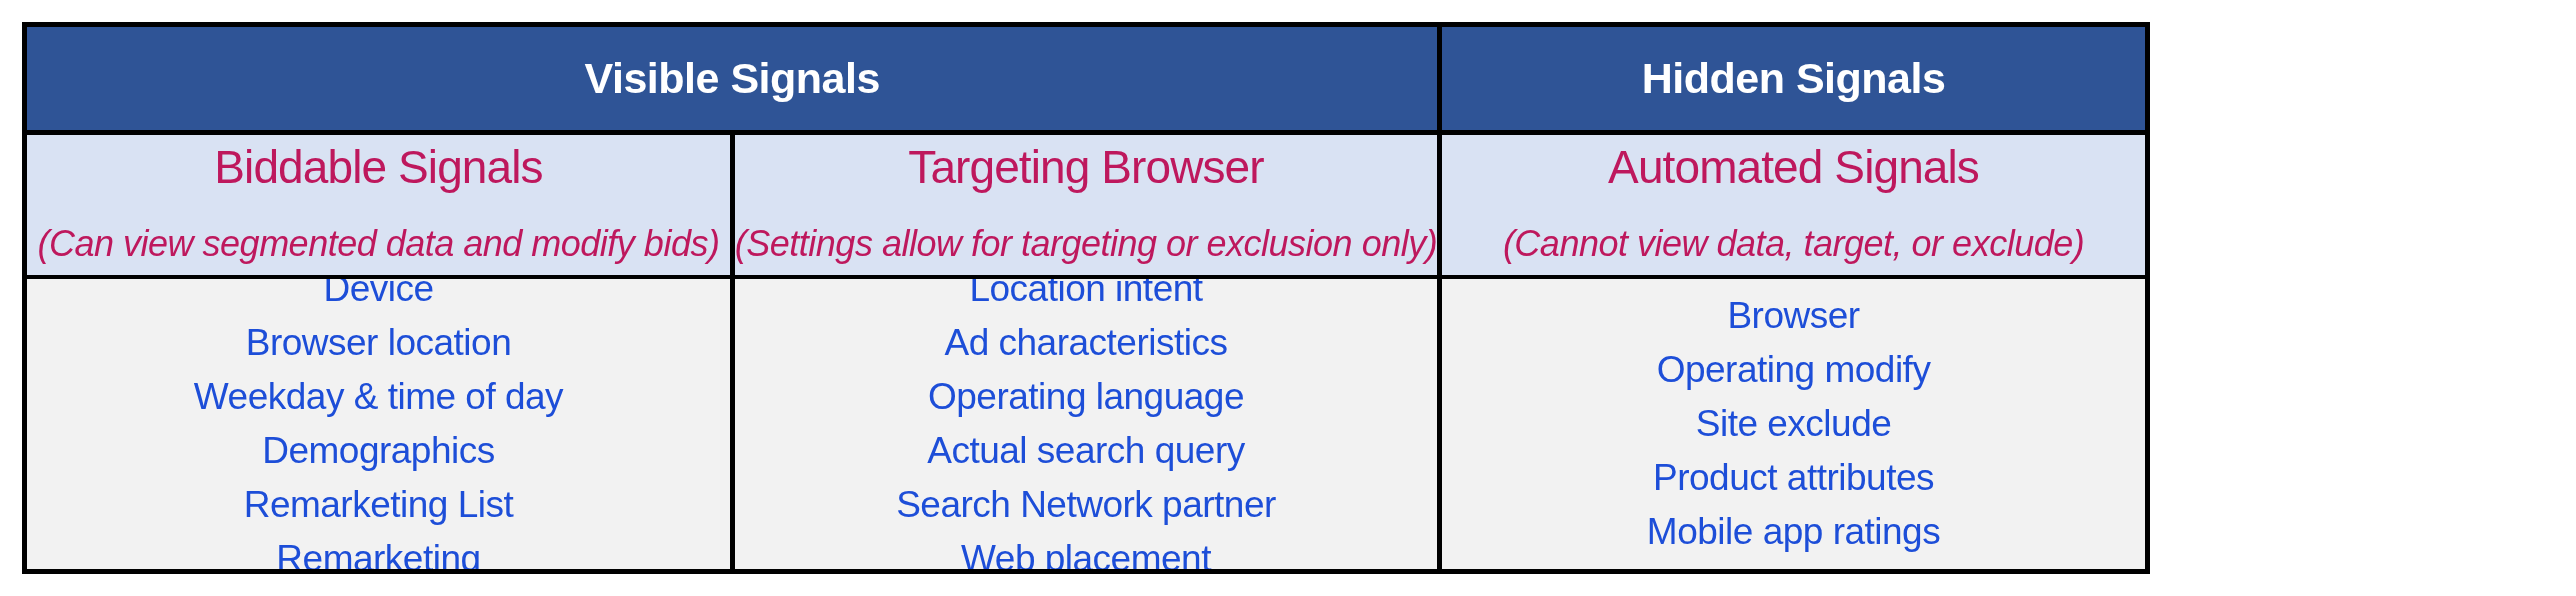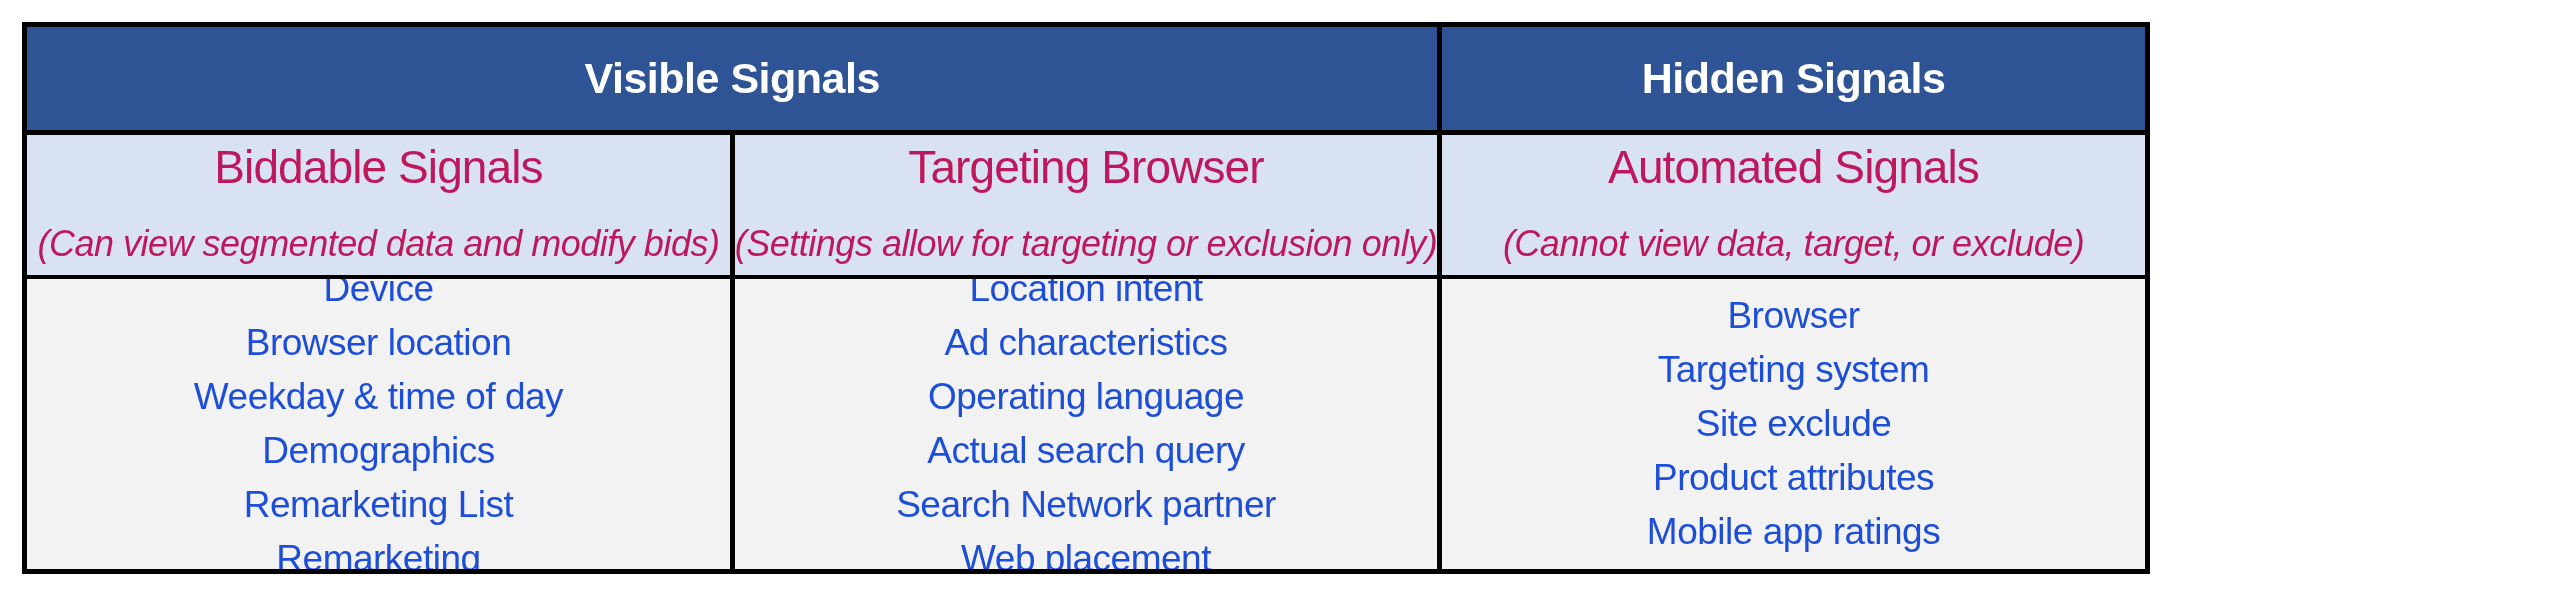--- a/index.html
+++ b/index.html
@@ -109,21 +109,21 @@
     <div class="cell body-cell">
       <div class="signal-item">Location intent</div>
       <div class="signal-item">Ad characteristics</div>
       <div class="signal-item">Operating language</div>
       <div class="signal-item">Actual search query</div>
       <div class="signal-item">Search Network partner</div>
       <div class="signal-item">Web placement</div>
     </div>
     <div class="cell body-cell">
       <div class="signal-item">Browser</div>
-      <div class="signal-item">Targeting system</div>
+      <div class="signal-item">Operating modify</div>
       <div class="signal-item">Site exclude</div>
       <div class="signal-item">Product attributes</div>
       <div class="signal-item">Mobile app ratings</div>
     </div>
 
   </div>
 </div>
 
 
 </body></html>

